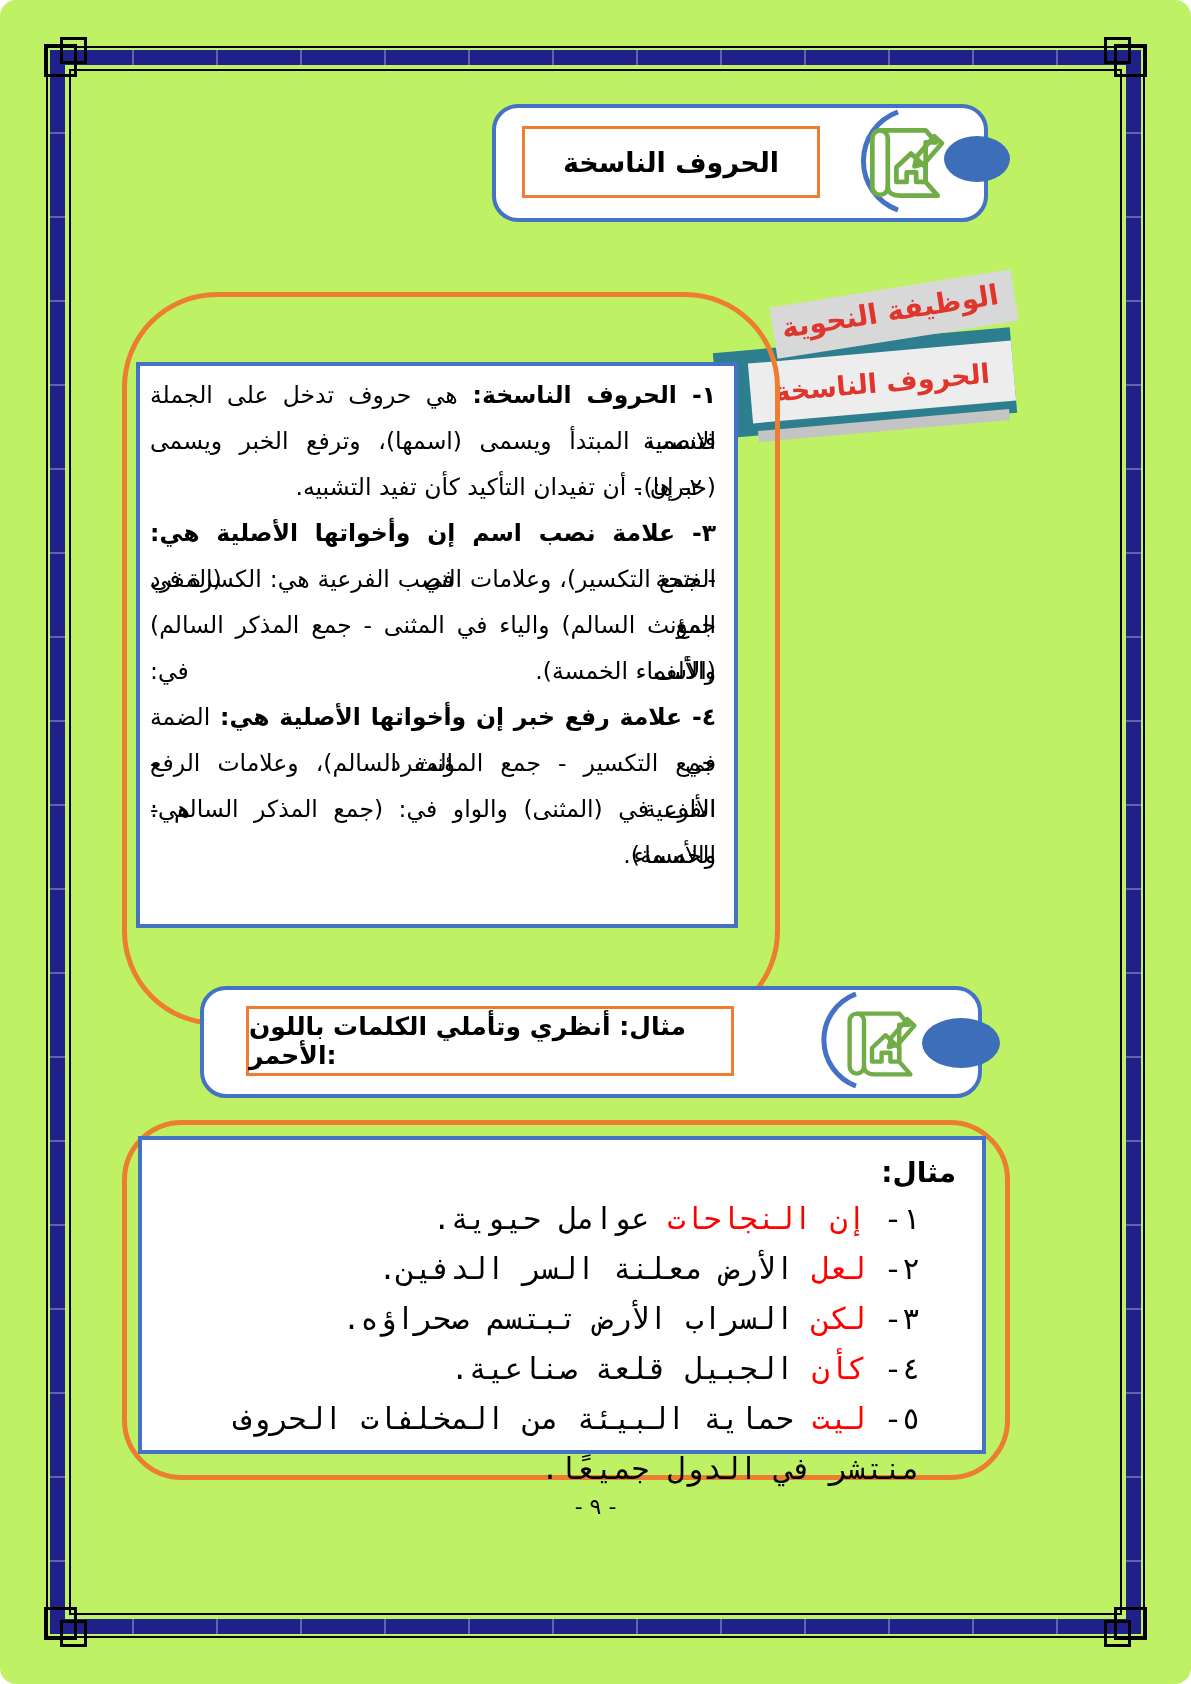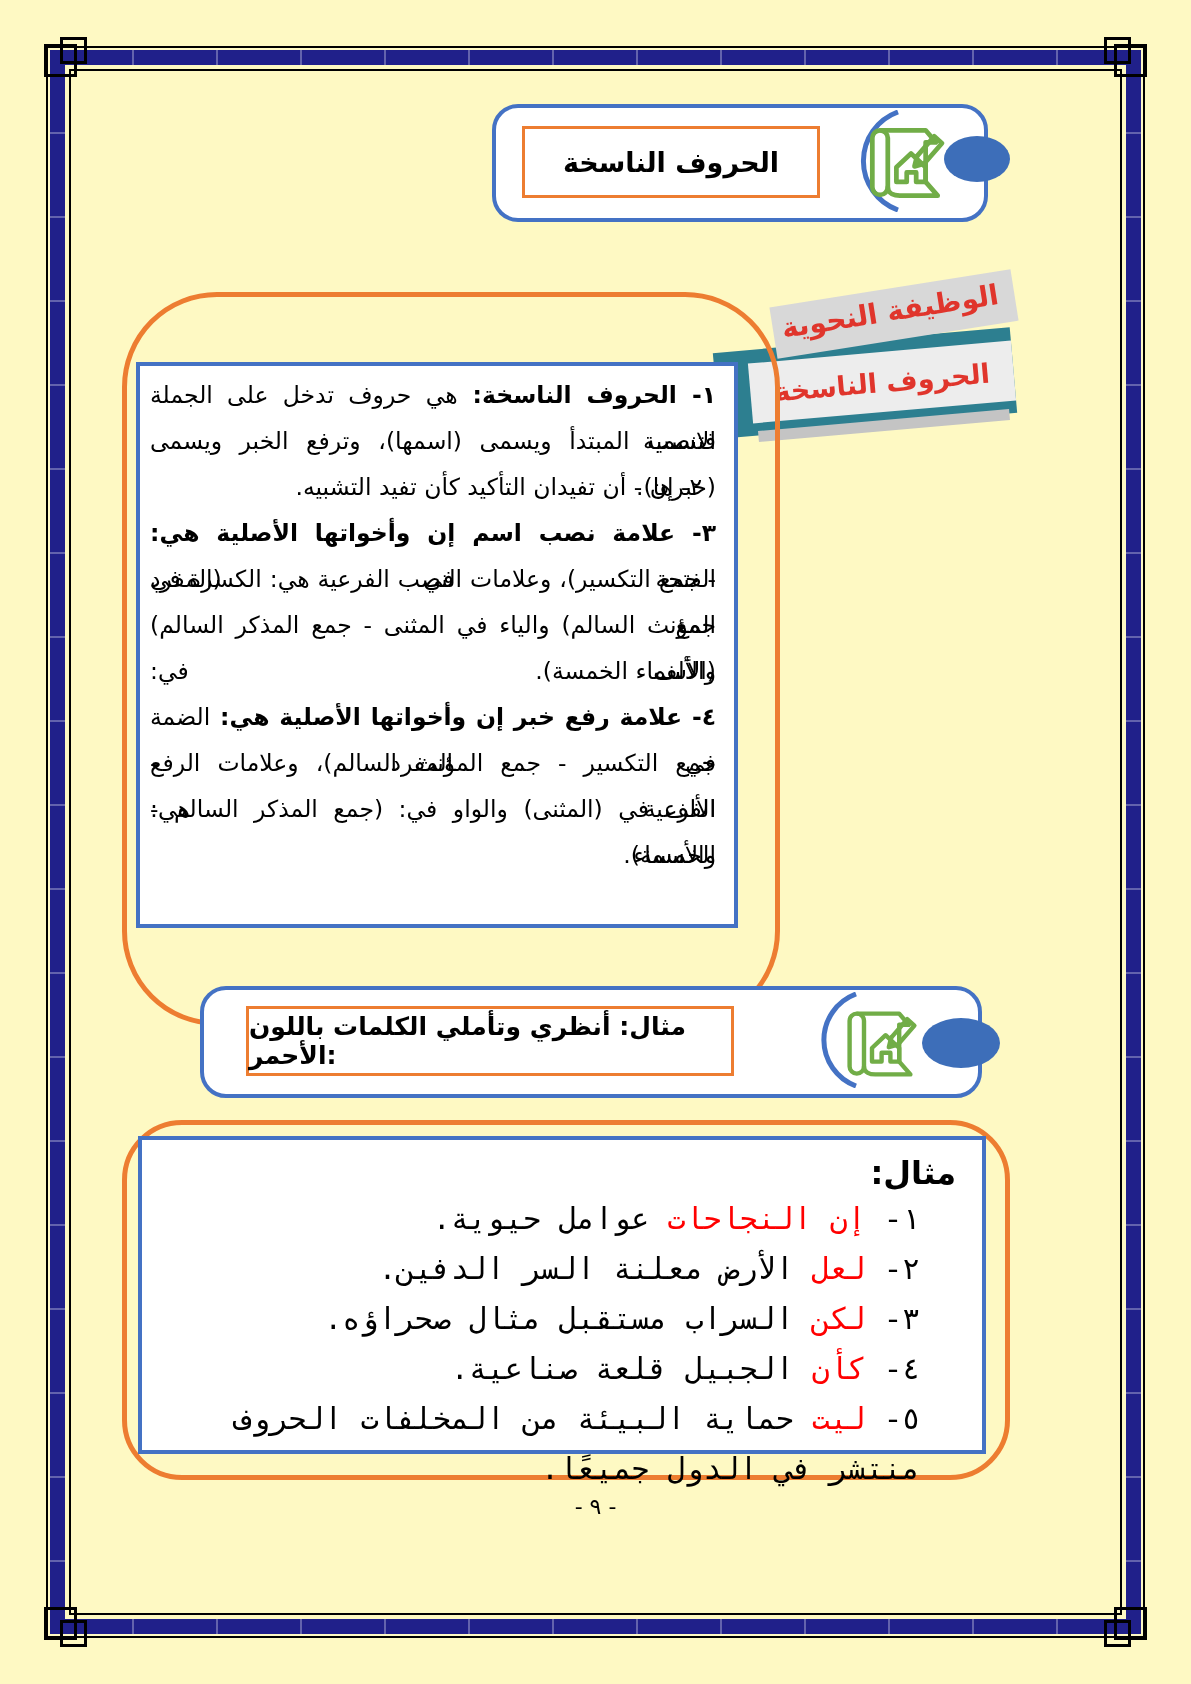--- a/index.html
+++ b/index.html
@@ -1,17 +1,17 @@
 <!DOCTYPE html>
 <html lang="ar"><head>
 <meta charset="utf-8">
 <style>
   html,body{margin:0;padding:0;background:#fff;}
-  #page{position:relative;width:1191px;height:1684px;background:#fef9c3;overflow:hidden;
-        font-family:"DejaVu Sans",sans-serif;color:#000;}
+  #page{position:relative;width:1191px;height:1684px;background:#bef264;overflow:hidden;
+        font-family:"DejaVu Sans",sans-serif;color:#000;border-radius:16px;}
   
   .blk-outer{position:absolute;inset:46px;border:2px solid #000;pointer-events:none;}
   .blk-inner{position:absolute;inset:69px;border:2px solid #000;pointer-events:none;}
   .band{position:absolute;background:#20208A;}
   .band.h{left:50px;right:50px;height:15px;
           background-image:repeating-linear-gradient(to right,transparent 0 82px,rgba(255,255,255,.30) 82px 84px);
           background-color:#20208A;}
   .band.v{top:50px;bottom:50px;width:15px;
           background-image:repeating-linear-gradient(to bottom,transparent 0 82px,rgba(255,255,255,.30) 82px 84px);
           background-color:#20208A;}
@@ -38,21 +38,21 @@
   .orange-round{position:absolute;border:5px solid #ED7D31;background:transparent;}
   .blue-rect{position:absolute;border:4px solid #4472C4;background:#fff;}
   
   .deflines{position:absolute;left:150px;top:372px;width:566px;direction:rtl;}
   .mline{height:46px;line-height:46px;font-size:23.5px;}
   .mline.j{text-align:justify;text-align-last:justify;}
   .mline:not(.j){text-align:right;}
   .mline .b{font-weight:bold;margin-top:25px;}
   
   .exwrap{position:absolute;left:160px;top:1150px;width:800px;direction:rtl;}
-  .ex-label{font-weight:bold;font-size:32px;height:46px;line-height:46px;text-align:right;padding-right:4px;}
+  .ex-label{font-weight:bold;font-size:28px;height:46px;line-height:46px;text-align:right;padding-right:4px;}
   .ex-line{height:50px;line-height:50px;font-size:30px;text-align:right;padding-right:40px;font-family:Liberation Mono, monospace;}
   .red{color:#FF0000;}
   
   .pagenum{position:absolute;left:0;right:0;top:1494px;text-align:center;font-size:22px;}
 </style>
 </head>
 <body>
 
 <div id="page">
 
@@ -137,21 +137,21 @@
   </div>
   <div class="ellipse" style="left:922px;top:1018px;width:78px;height:50px"></div>
 
   <div class="orange-round" style="left:122px;top:1120px;width:878px;height:350px;border-radius:60px"></div>
   <div class="blue-rect" style="left:138px;top:1136px;width:840px;height:310px"></div>
   <div class="exwrap">
     <div class="ex-label">مثال:</div>
     <div id="ex-items">
         <div class="ex-line"><span>١- </span><span class="red">إن النجاحات</span><span> عوامل حيوية.</span></div>
         <div class="ex-line"><span>٢- </span><span class="red">لعل</span><span> الأرض معلنة السر الدفين.</span></div>
-        <div class="ex-line"><span>٣- </span><span class="red">لكن</span><span> السراب مستقبل مثال صحراؤه.</span></div>
+        <div class="ex-line"><span>٣- </span><span class="red">لكن</span><span> السراب الأرض تبتسم صحراؤه.</span></div>
         <div class="ex-line"><span>٤- </span><span class="red">كأن</span><span> الجبيل قلعة صناعية.</span></div>
         <div class="ex-line"><span>٥- </span><span class="red">ليت</span><span> حماية البيئة من المخلفات الحروف منتشر في الدول جميعًا.</span></div>
       </div>
   </div>
 
   <div class="pagenum">- ٩ -</div>
 
 </div>
 
 </body></html>

